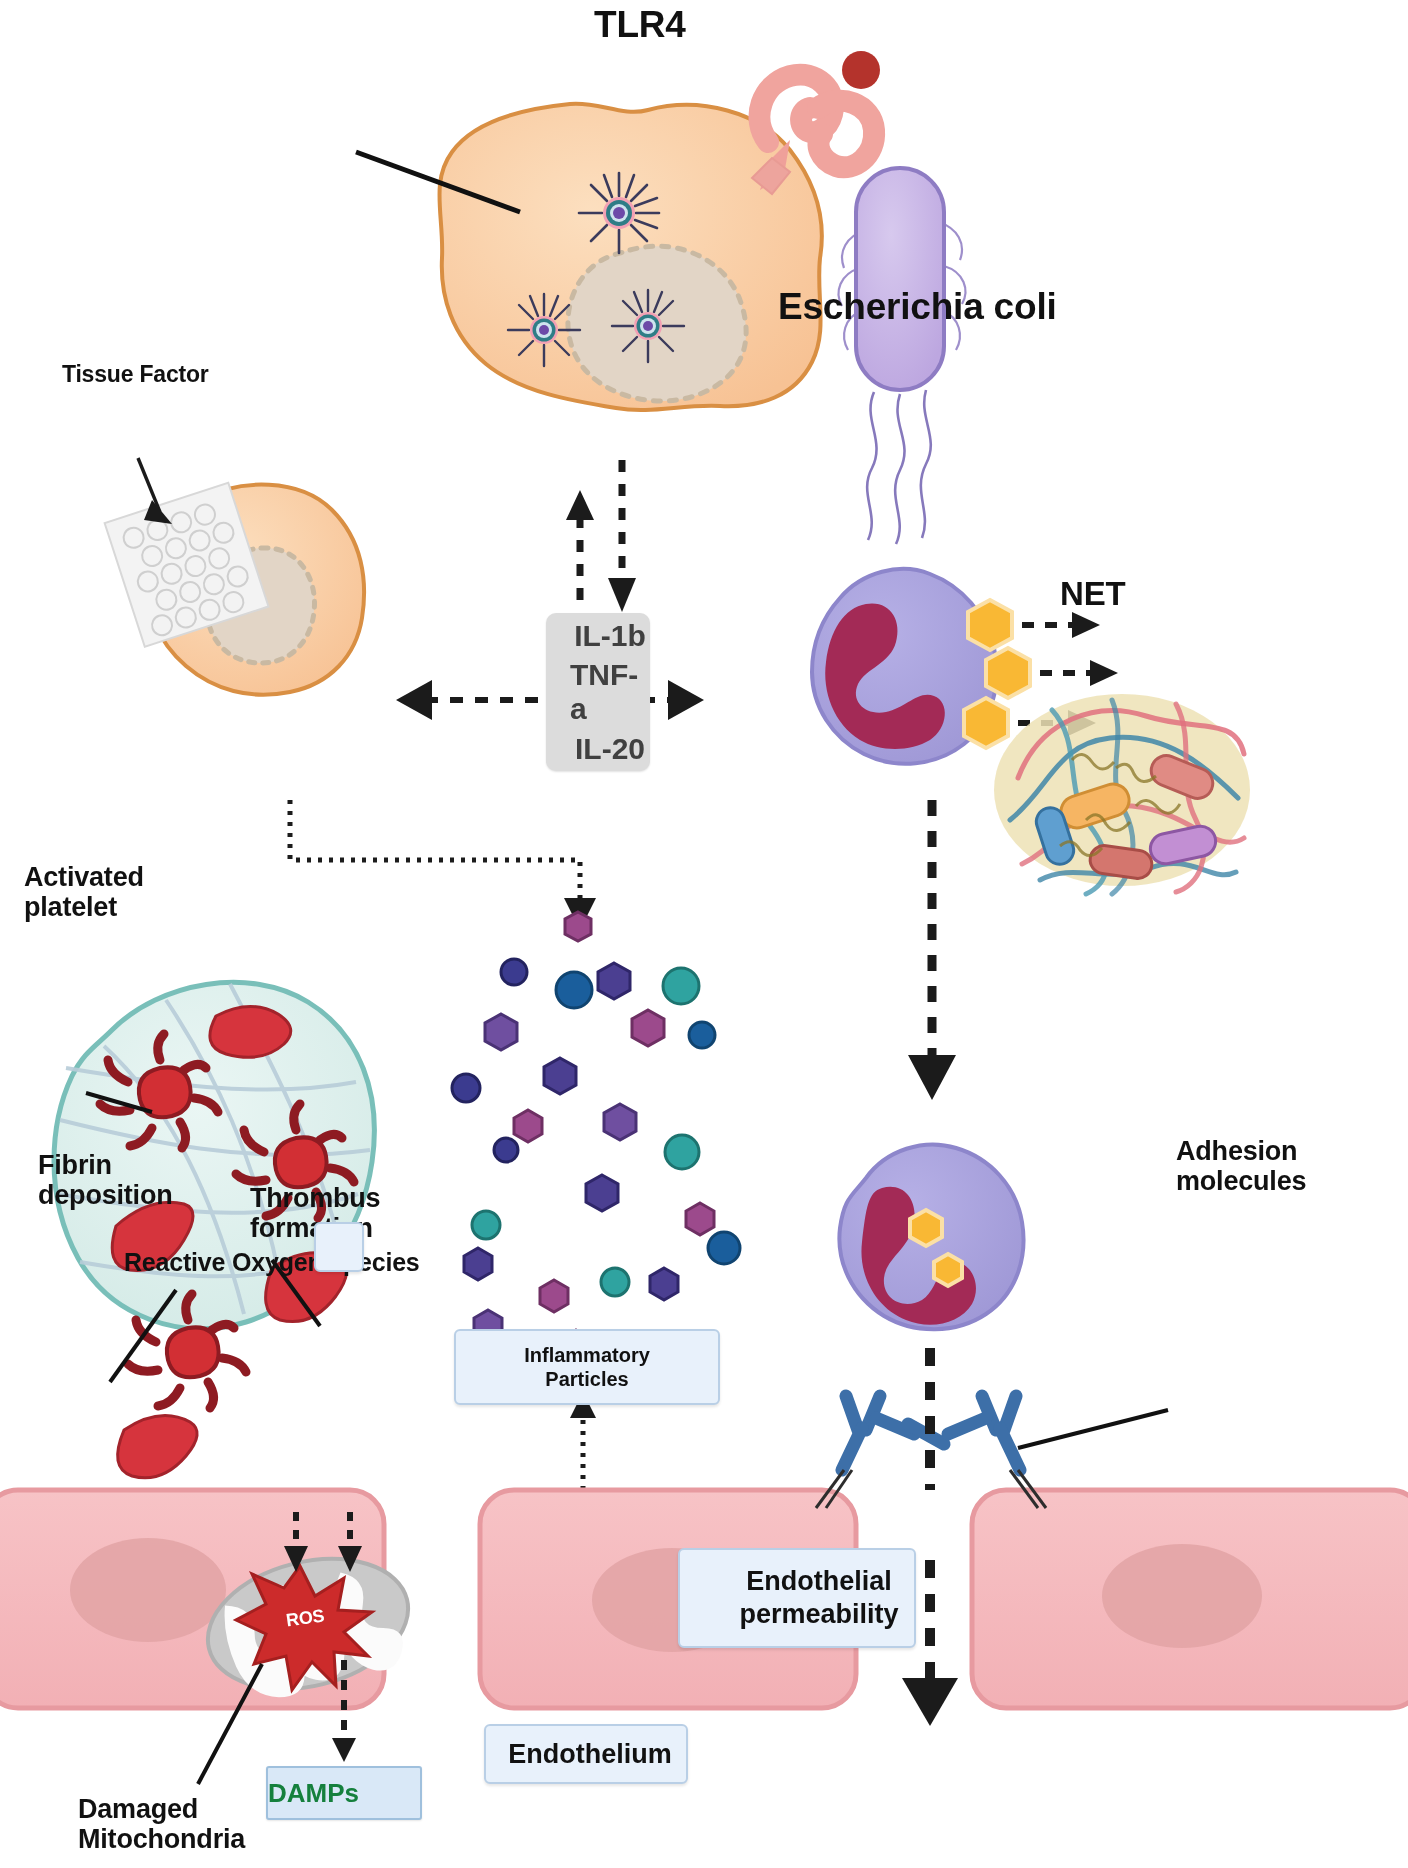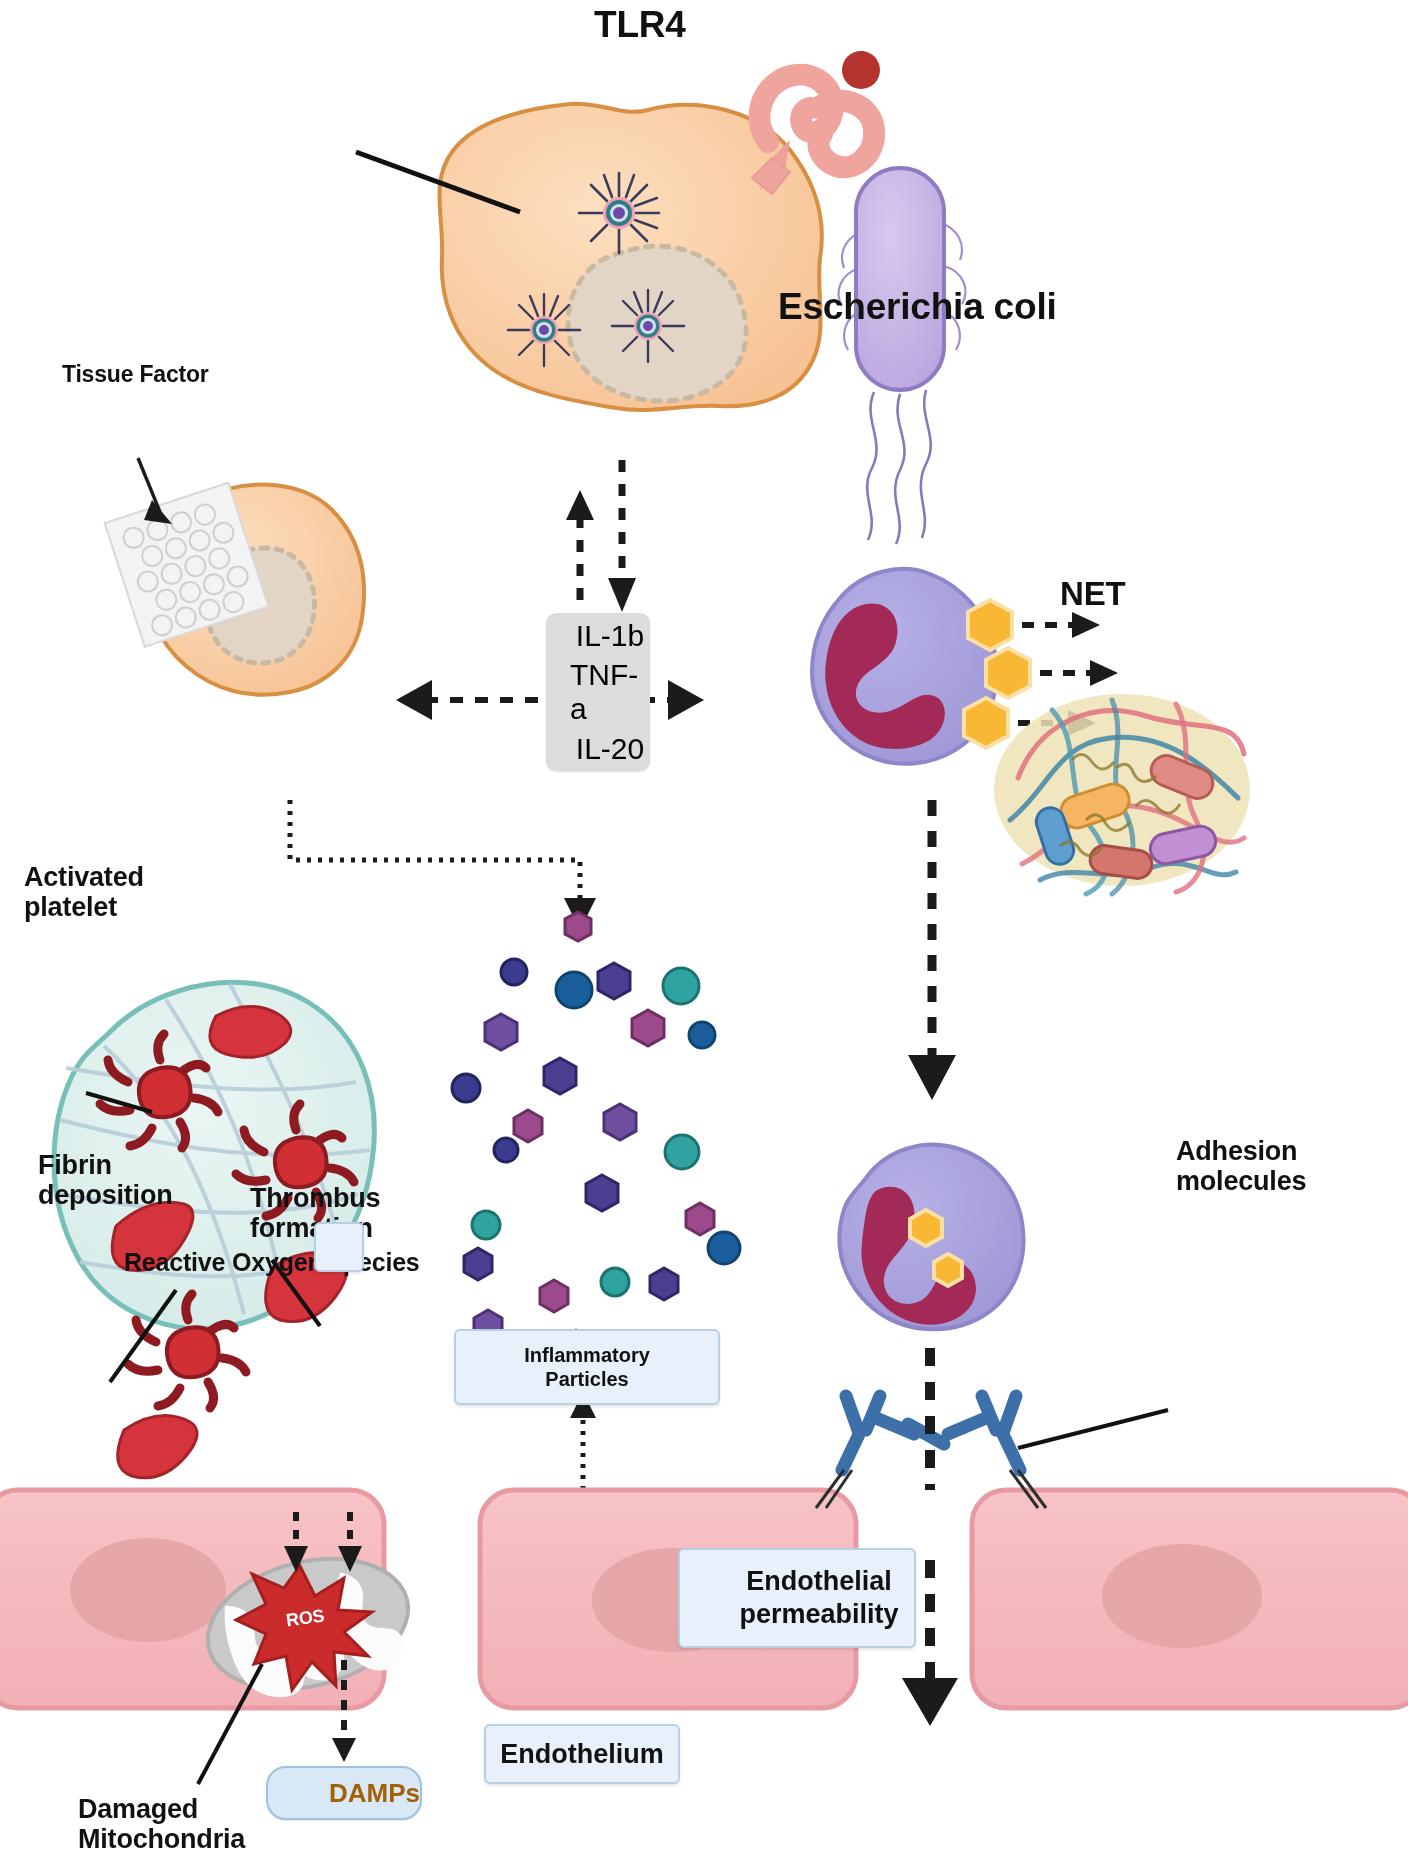--- a/index.html
+++ b/index.html
@@ -33,39 +33,39 @@
     position:absolute;
     background:#dcdcdc;
     border-radius:10px;
     display:flex;
     flex-direction:column;
     justify-content:space-evenly;
     align-items:center;
     box-shadow:0 1px 2px rgba(0,0,0,.12);
   }
   .cytobox span{
-    font-size:30px;font-weight:normal;color:#000000;margin-left:24px;
+    font-size:30px;font-weight:bold;color:#404040;margin-left:24px;
   }
   .bluebox{
     position:absolute;
     background:#e8f1fb;
     border:2px solid #b9cfe6;
     border-radius:6px;
     display:flex;align-items:center;justify-content:center;
     text-align:center;
     font-weight:bold;color:#111;
     box-shadow:0 2px 3px rgba(0,0,0,.10);
   }
   .pillbox{
     position:absolute;
     background:#d9e8f7;
     border:2px solid #9fc0dd;
-    border-radius:20px;
-    display:flex;align-items:center;justify-content:flex-end;
-    font-weight:bold;color:#a16207;font-size:26px;
+    border-radius:3px;
+    display:flex;align-items:center;justify-content:flex-start;
+    font-weight:bold;color:#15803d;font-size:26px;
     box-shadow:0 1px 2px rgba(0,0,0,.10);
   }
 
   svg.layer{position:absolute;left:0;top:0;width:1408px;height:1868px;overflow:visible;}
   svg.layer *{vector-effect:none;}
 </style>
 </head>
 <body>
 
 <div id="stage">
@@ -548,21 +548,21 @@
   </div>
 
   <div class="bluebox" style="left:314px; top:1222px; width:46px; height:46px;">
   </div>
 
   <div class="bluebox" style="left:678px; top:1548px; width:190px; height:96px; font-size:27px;padding-left:44px;">
     <span style="white-space:pre-line;line-height:1.22;">Endothelial
 permeability</span>
   </div>
 
-  <div class="bluebox" style="left:484px; top:1724px; width:192px; height:56px; font-size:27px;">
+  <div class="bluebox" style="left:484px; top:1724px; width:192px; height:56px; font-size:27px;padding-left:8px;">
     <span>Endothelium</span>
   </div>
 
   <div class="pillbox" style="left:266px; top:1766px; width:152px; height:50px;">
     <span>DAMPs</span>
   </div>
 
 </div>
 
 </body></html>

